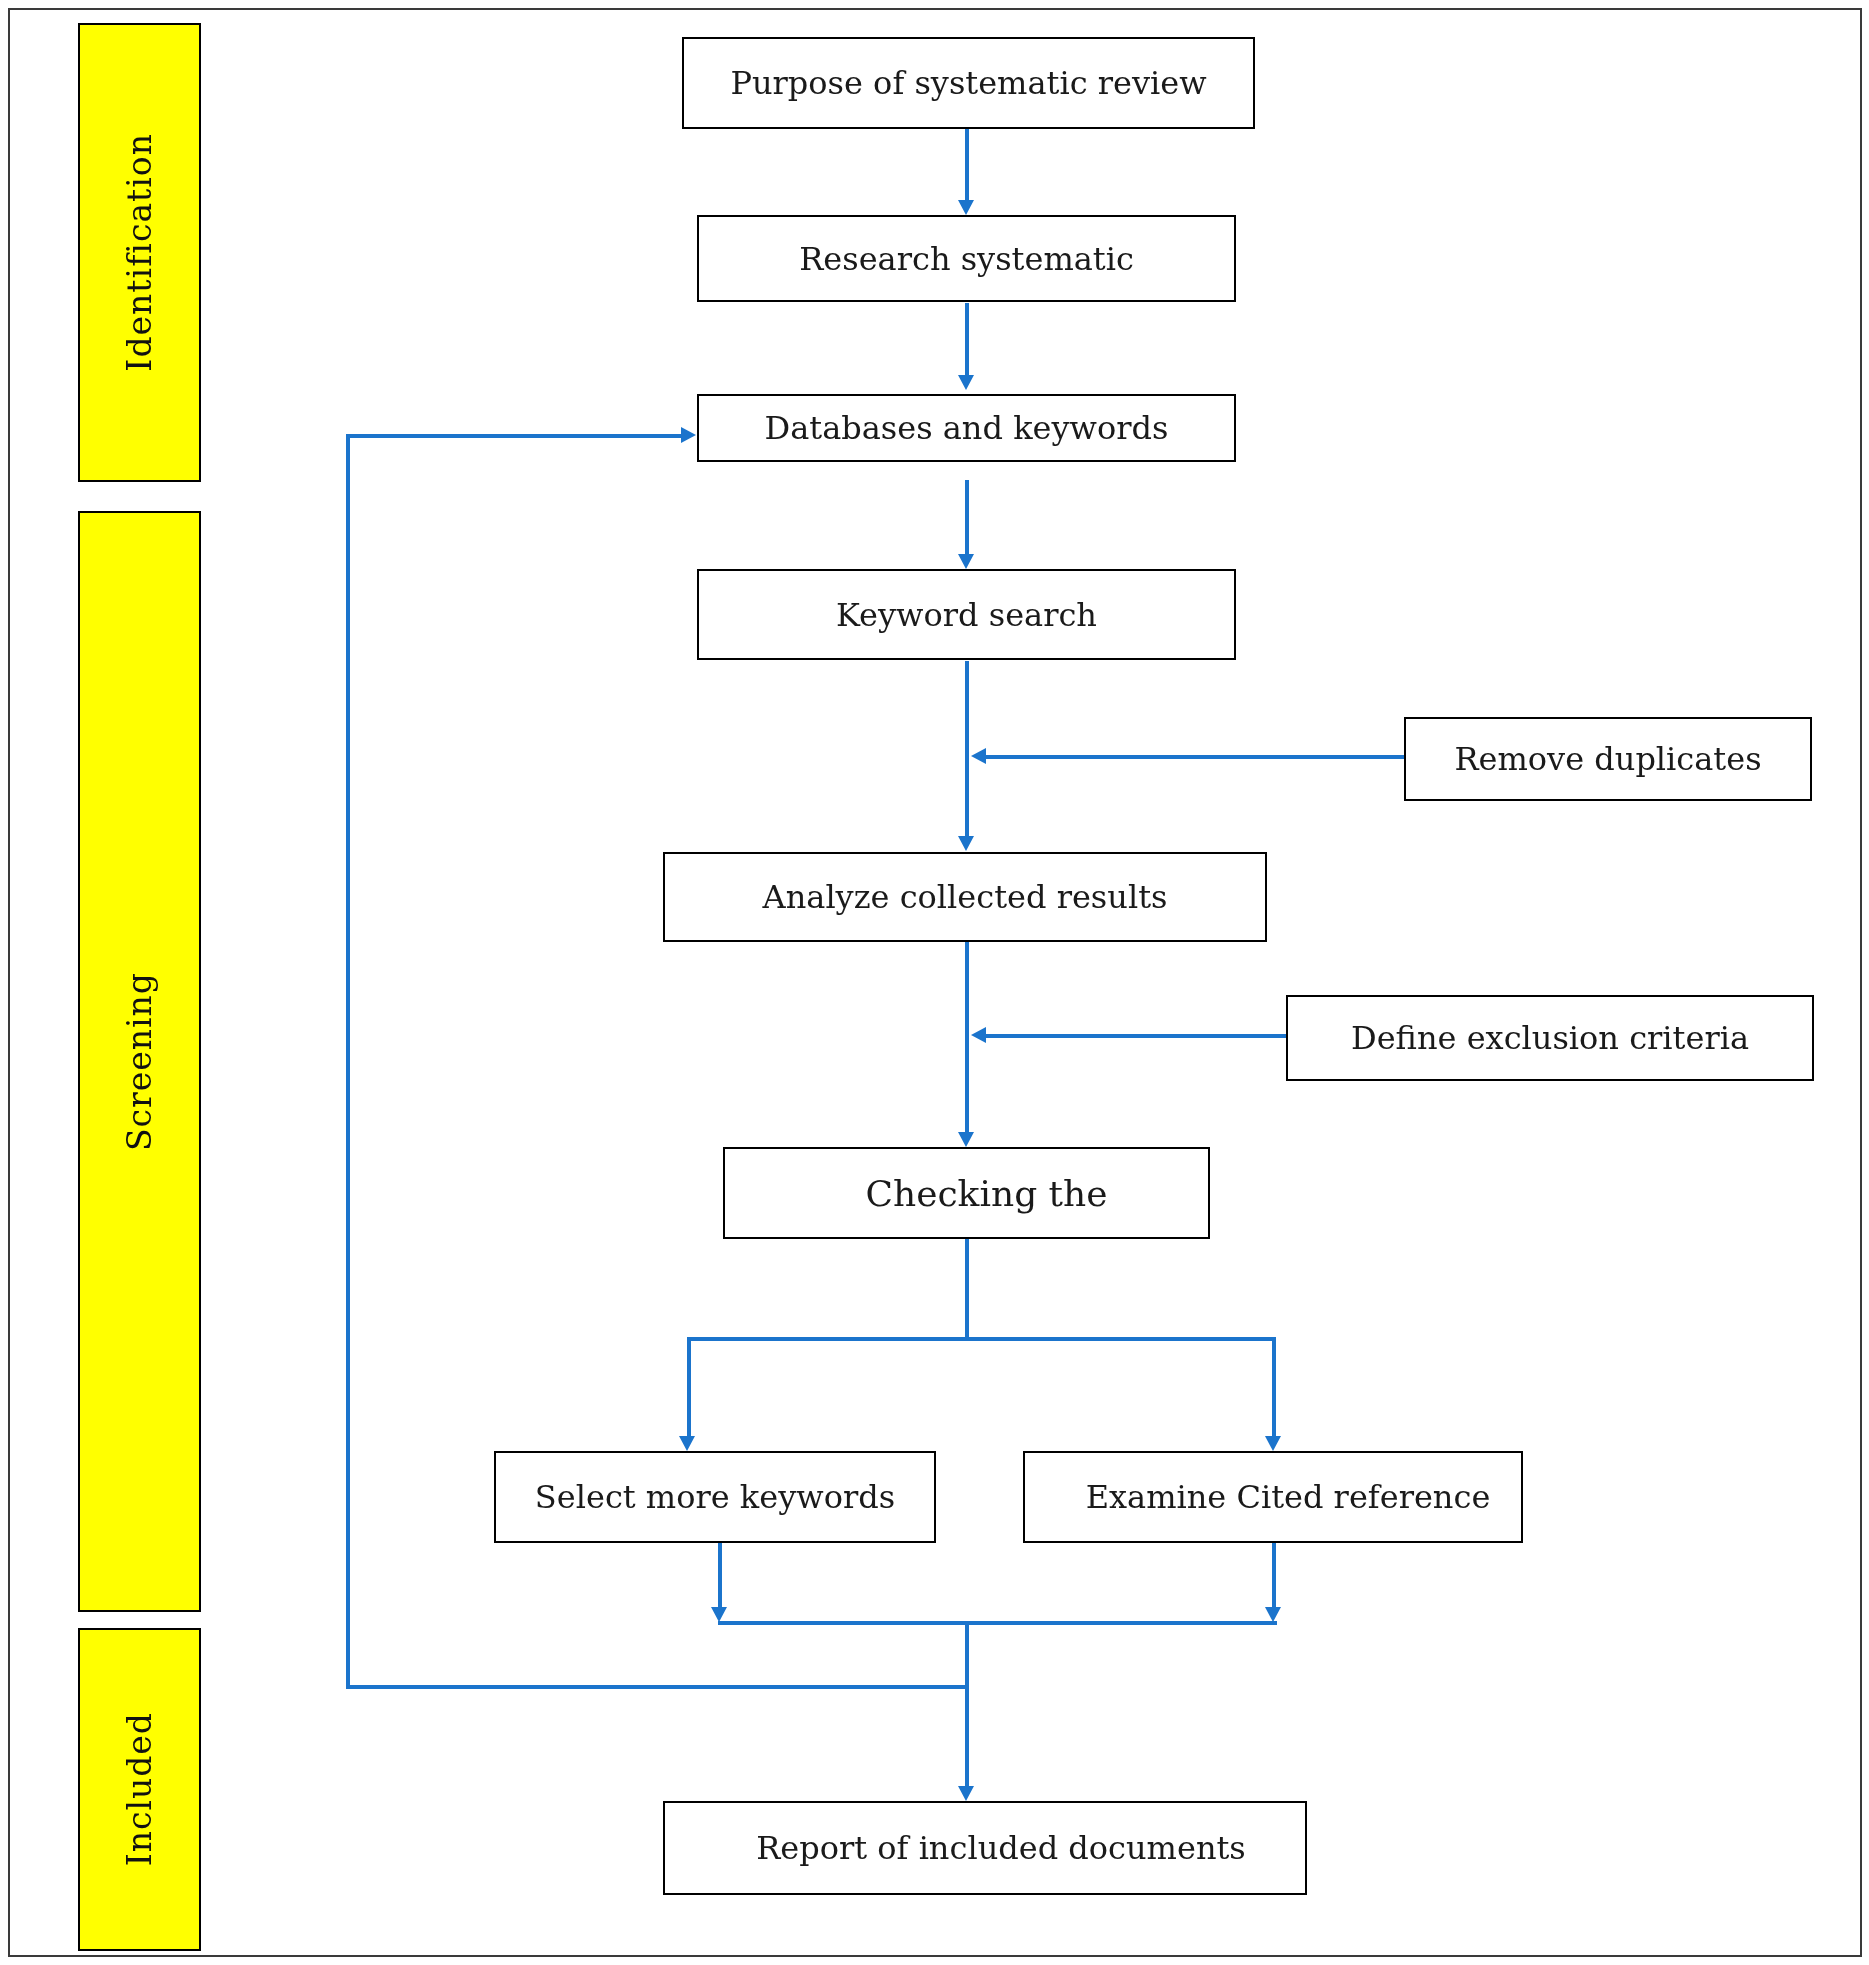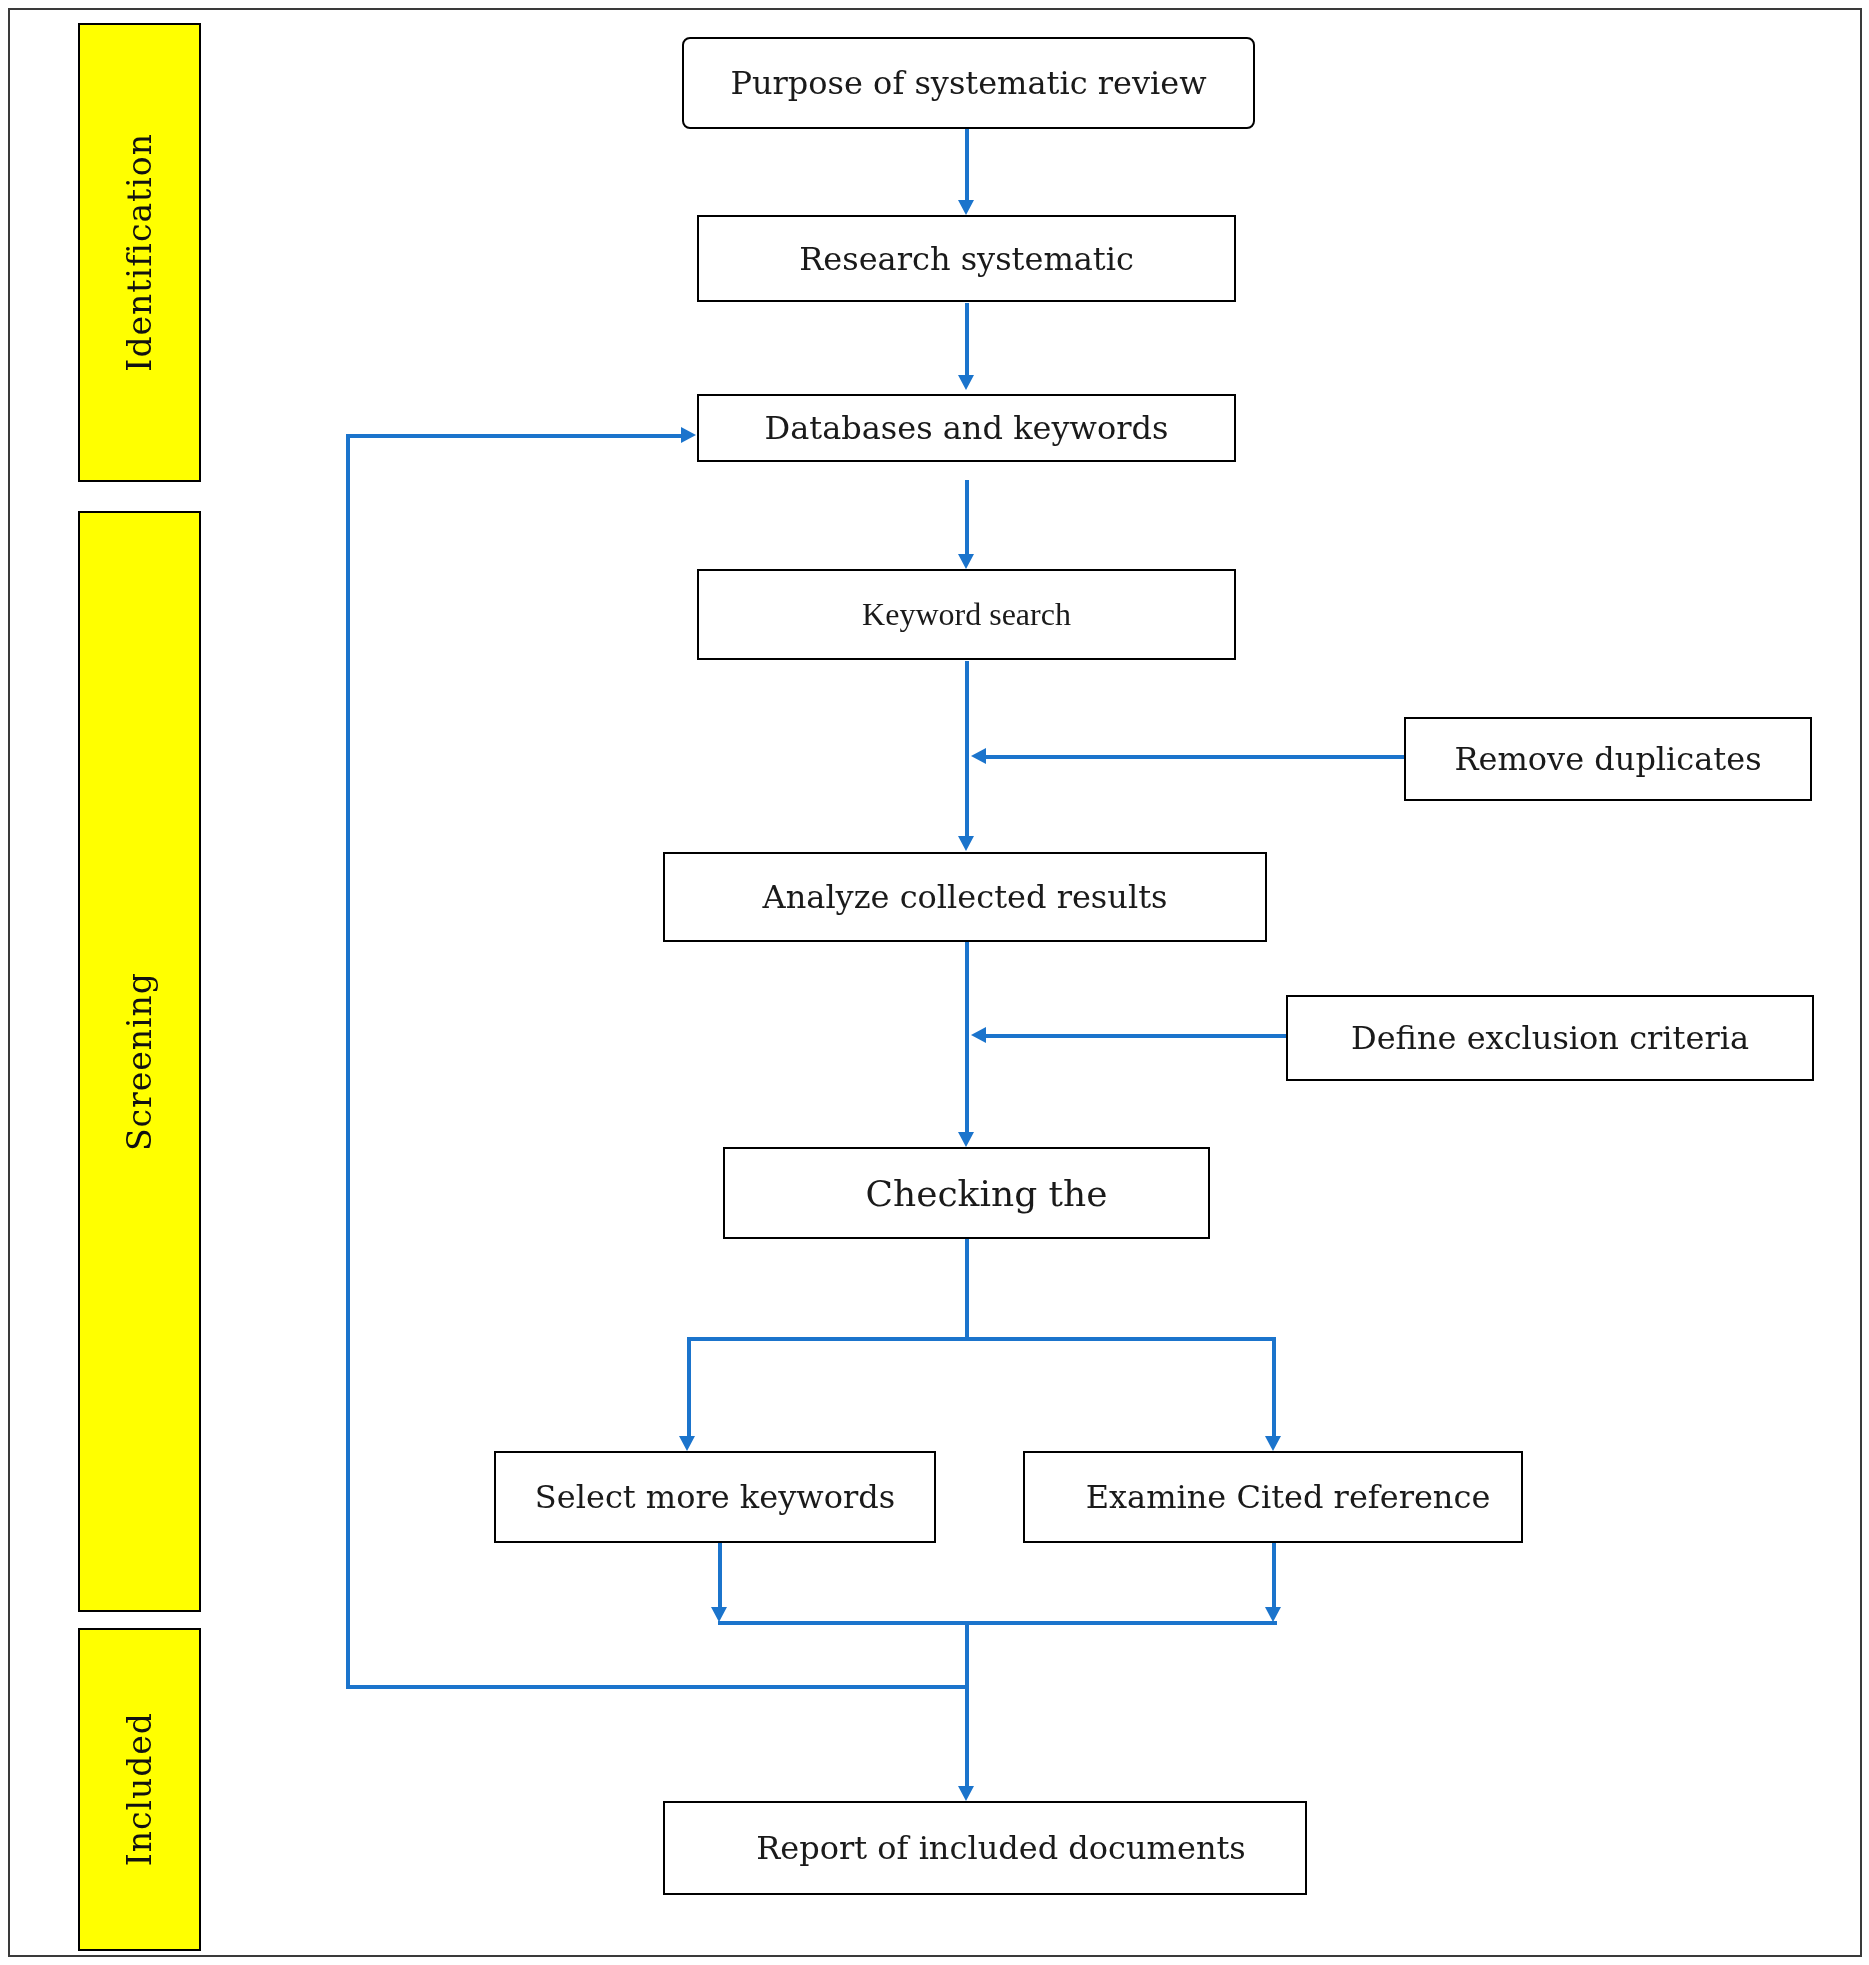--- a/index.html
+++ b/index.html
@@ -66,27 +66,27 @@
   <div class="stage" style="left:78px;top:22.5px;width:123px;height:459px;">
     <span>Identification</span>
   </div>
   <div class="stage" style="left:78px;top:511px;width:123px;height:1101px;">
     <span>Screening</span>
   </div>
   <div class="stage" style="left:78px;top:1628px;width:123px;height:323px;">
     <span>Included</span>
   </div>
 
-  <div class="node" style="left:682px;top:37px;width:573px;height:92px;border-radius:8px;">Purpose of systematic review</div>
+  <div class="node" style="left:682px;top:37px;width:573px;height:92px;">Purpose of systematic review</div>
 
   <div class="node" style="left:697px;top:215px;width:539px;height:87px;">Research systematic</div>
 
   <div class="node" style="left:697px;top:394px;width:539px;height:68px;text-align:center;">Databases and keywords</div>
 
-  <div class="node" style="left:697px;top:569px;width:539px;height:91px;font-family:Liberation Serif, serif;">Keyword search</div>
+  <div class="node" style="left:697px;top:569px;width:539px;height:91px;">Keyword search</div>
 
   <div class="node" style="left:1404px;top:717px;width:408px;height:84px;">Remove duplicates</div>
 
   <div class="node" style="left:663px;top:852px;width:604px;height:90px;">Analyze collected results</div>
 
   <div class="node" style="left:1286px;top:995px;width:528px;height:86px;">Define exclusion criteria</div>
 
   <div class="node big" style="left:723px;top:1147px;width:487px;height:92px;padding-left:40px;">Checking the</div>
 
   <div class="node" style="left:494px;top:1451px;width:442px;height:92px;">Select more keywords</div>

